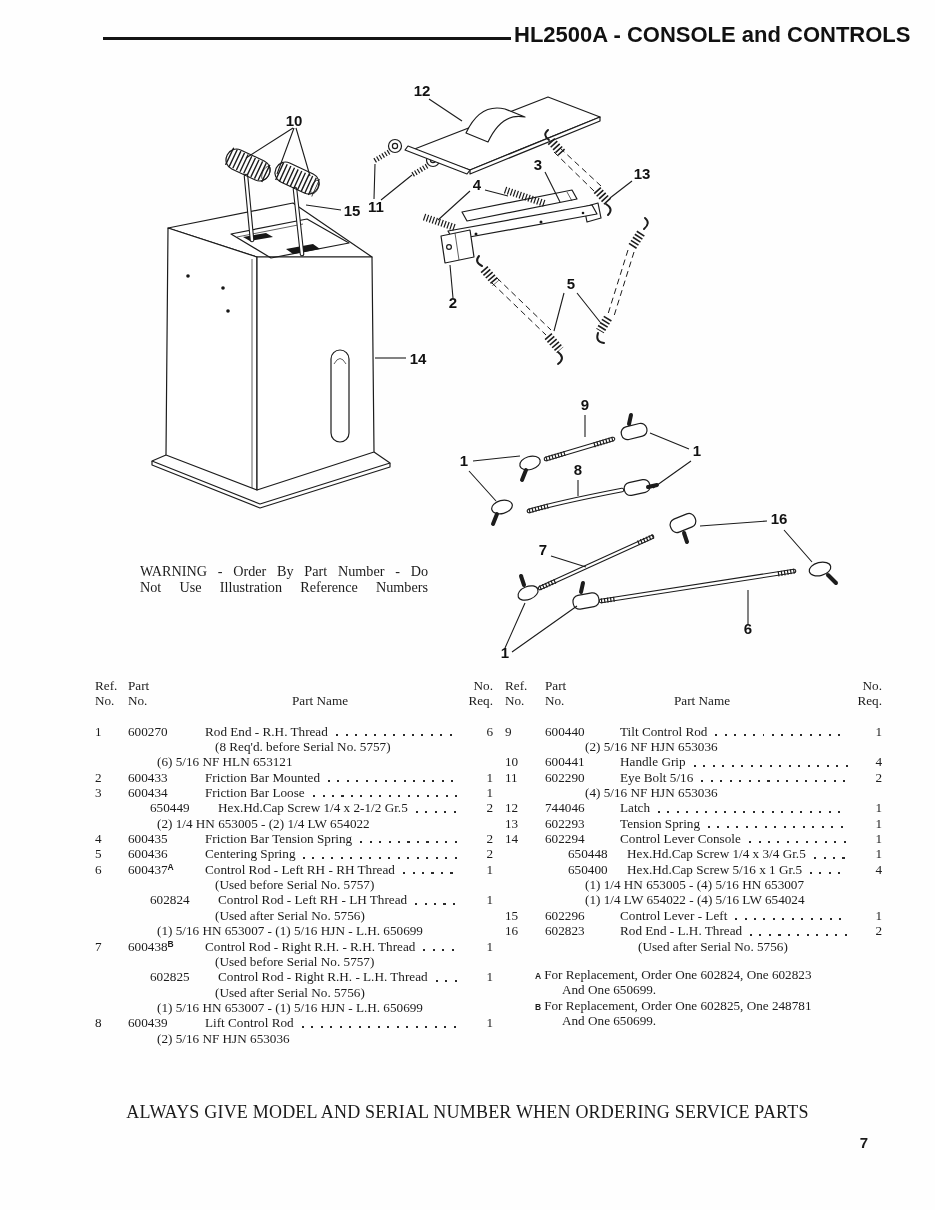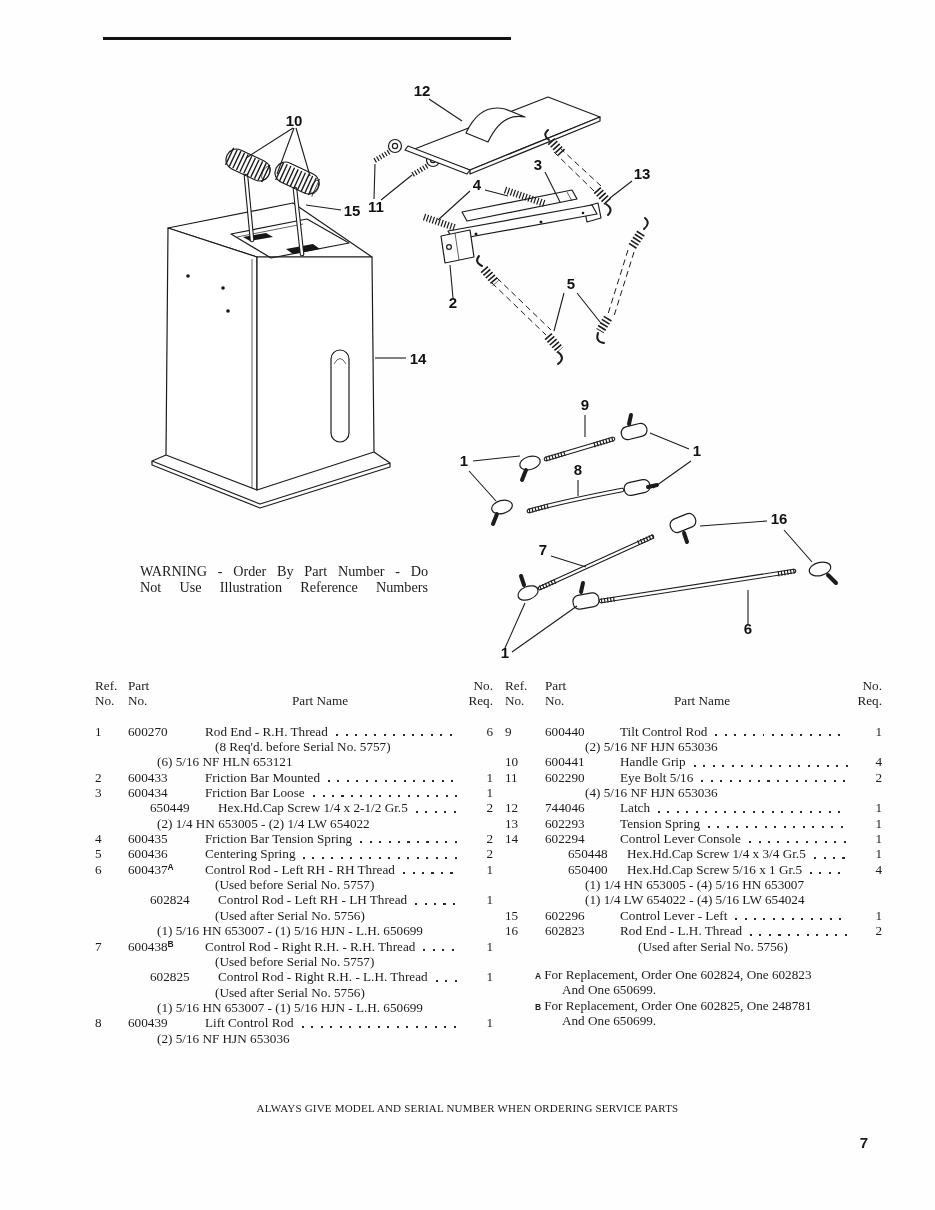--- a/index.html
+++ b/index.html
@@ -51,30 +51,31 @@
   .hdr .c-nameh{flex:1;text-align:center;padding-right:30px;}
   .col-right .hdr .c-nameh{padding-right:70px;}
   .hdr-block{margin-bottom:15px;}
   .sup,.fn-sup{font-family:"Liberation Sans",sans-serif;font-weight:bold;font-size:8.5px;
                vertical-align:4px;}
   .fn-sup{margin-right:3px;}
   .line.fn1{padding-left:30px;}
   .line.fn2{padding-left:57px;}
   
   .footer-note{position:absolute;left:0;top:1102px;width:935px;text-align:center;
-               font-size:11px;letter-spacing:.2px;}
+               font-size:18px;letter-spacing:.2px;}
   .page-number{position:absolute;left:852px;top:1134px;width:24px;text-align:center;
                font-weight:bold;font-size:15px;font-family:"Liberation Sans",sans-serif;}
 </style>
 </head>
 <body>
 
 <div class="page">
 
   <div class="head-rule"></div>
+  <div class="page-title">HL2500A - CONSOLE and CONTROLS</div>
 
   <svg class="diagram" width="935" height="672" viewBox="0 0 935 672">
 
     <g>
       <path class="fw" d="M168,228 L293,203 L372,257 L257,257 Z"></path>
       <path class="fw" d="M168,228 L257,257 L257,490 L166,455 Z"></path>
       <path class="fw" d="M257,257 L372,257 L374,452 L257,490 Z"></path>
       <path class="lnt" d="M252,259 L252,488"></path>
       <path class="ln" d="M166,455 L152,461 L260,504 L390,463 L374,452"></path>
       <path class="ln" d="M152,461 L152,465 L260,508 L390,467 L390,463"></path>

